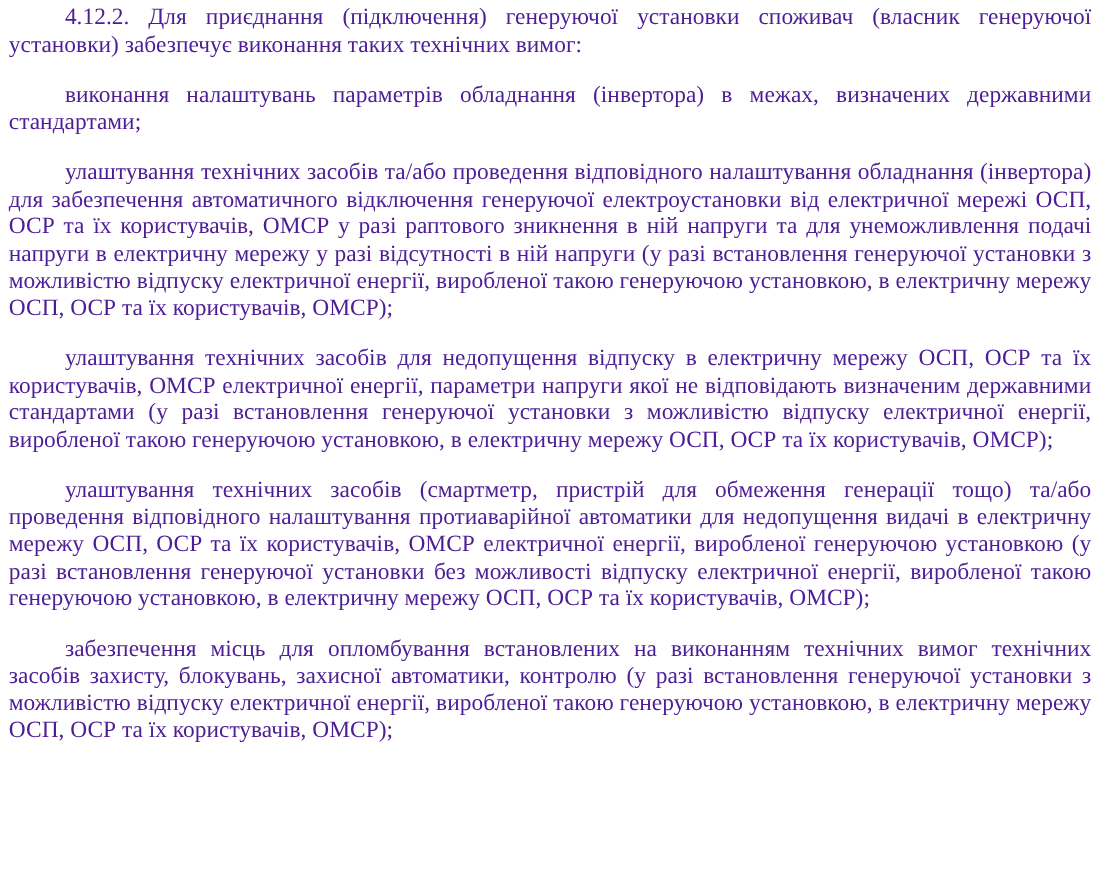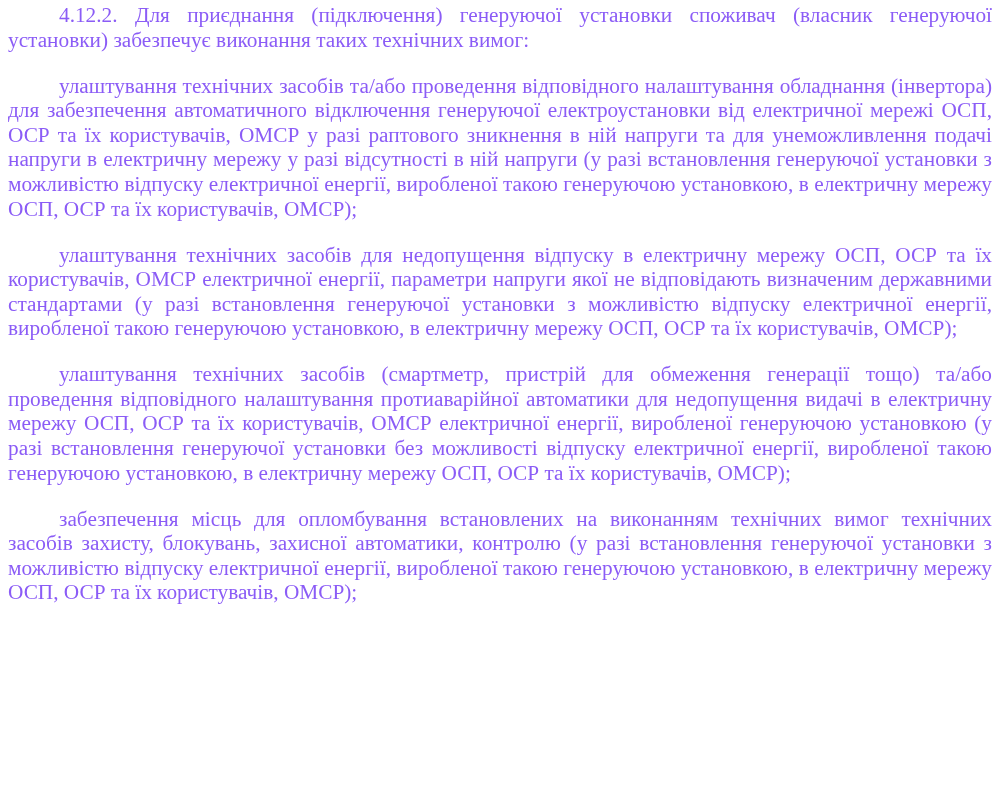--- a/index.html
+++ b/index.html
@@ -14,32 +14,33 @@
       position: relative;
     }
     .doc {
       position: absolute;
       left: 8px;
       top: 3px;
       width: 984px;
       font-family: "Liberation Serif", "DejaVu Serif", serif;
       font-size: 21.3px;
       line-height: 24.6px;
-      color: #8b5cf6;
+      color: #4c1d95;
     }
     .para {
       margin: 0 0 21.4px 0;
       text-indent: 51px;
       text-align: justify;
       text-align-last: left;
       hyphens: none;
     }
   </style>
 </head>
 <body>
 
 <div class="doc">
   <p class="para">4.12.2. Для приєднання (підключення) генеруючої установки споживач (власник генеруючої установки) забезпечує виконання таких технічних вимог:</p>
+  <p class="para">виконання налаштувань параметрів обладнання (інвертора) в межах, визначених державними стандартами;</p>
   <p class="para">улаштування технічних засобів та/або проведення відповідного налаштування обладнання (інвертора) для забезпечення автоматичного відключення генеруючої електроустановки від електричної мережі ОСП, ОСР та їх користувачів, ОМСР у разі раптового зникнення в ній напруги та для унеможливлення подачі напруги в електричну мережу у разі відсутності в ній напруги (у разі встановлення генеруючої установки з можливістю відпуску електричної енергії, виробленої такою генеруючою установкою, в електричну мережу ОСП, ОСР та їх користувачів, ОМСР);</p>
   <p class="para">улаштування технічних засобів для недопущення відпуску в електричну мережу ОСП, ОСР та їх користувачів, ОМСР електричної енергії, параметри напруги якої не відповідають визначеним державними стандартами (у разі встановлення генеруючої установки з можливістю відпуску електричної енергії, виробленої такою генеруючою установкою, в електричну мережу ОСП, ОСР та їх користувачів, ОМСР);</p>
   <p class="para">улаштування технічних засобів (смартметр, пристрій для обмеження генерації тощо) та/або проведення відповідного налаштування протиаварійної автоматики для недопущення видачі в електричну мережу ОСП, ОСР та їх користувачів, ОМСР електричної енергії, виробленої генеруючою установкою (у разі встановлення генеруючої установки без можливості відпуску електричної енергії, виробленої такою генеруючою установкою, в електричну мережу ОСП, ОСР та їх користувачів, ОМСР);</p>
   <p class="para">забезпечення місць для опломбування встановлених на виконанням технічних вимог технічних засобів захисту, блокувань, захисної автоматики, контролю (у разі встановлення генеруючої установки з можливістю відпуску електричної енергії, виробленої такою генеруючою установкою, в електричну мережу ОСП, ОСР та їх користувачів, ОМСР);</p>
 </div>
 
 </body></html>

